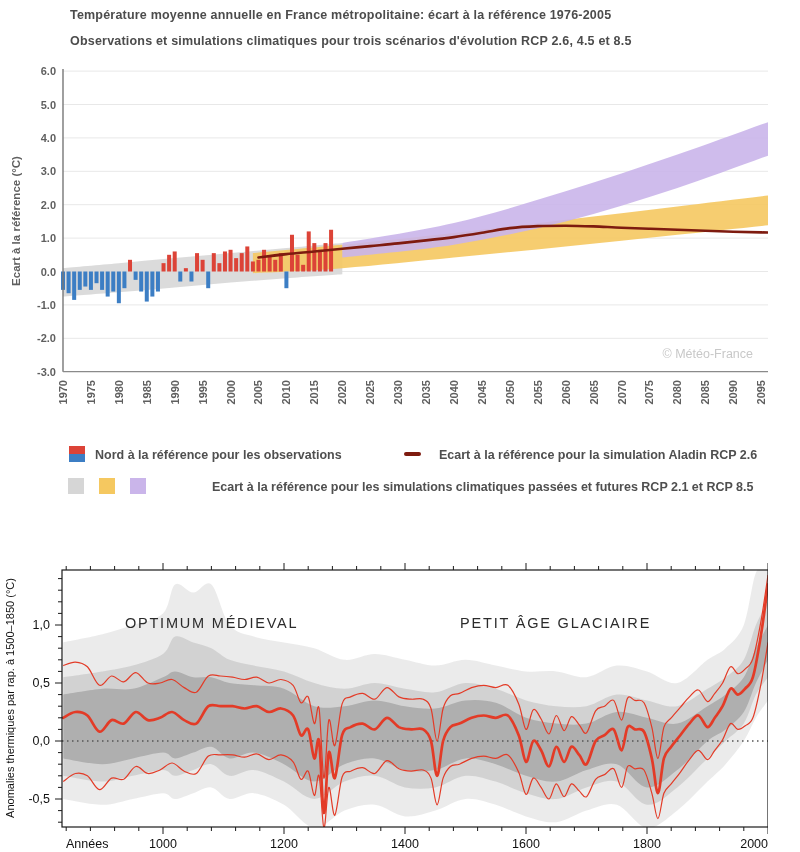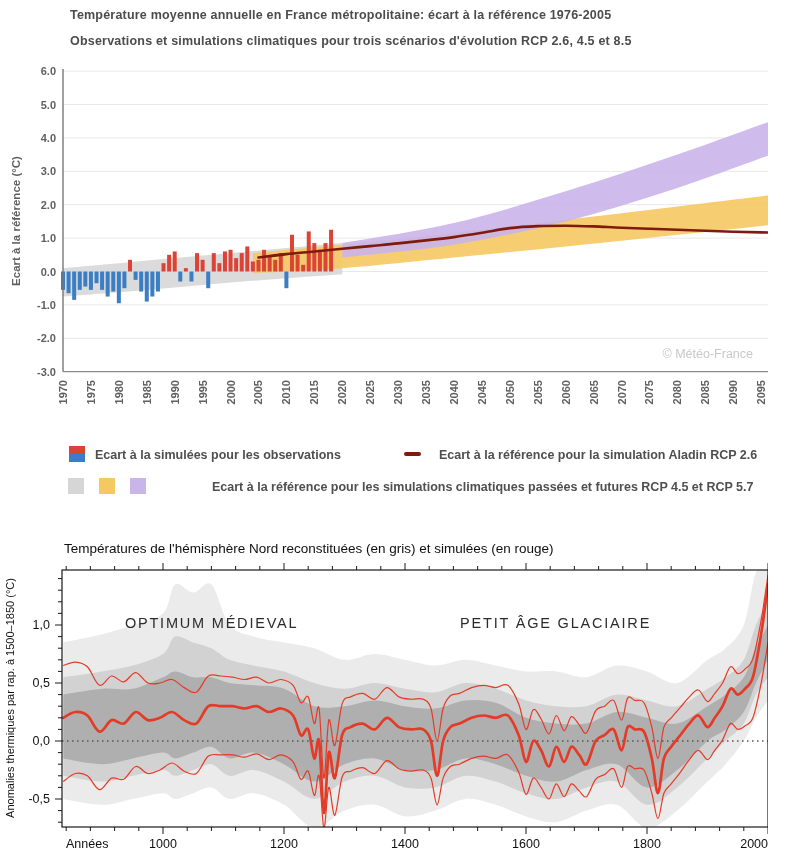--- a/index.html
+++ b/index.html
@@ -134,30 +134,29 @@
         <text x="737.2" y="322" text-anchor="end" transform="rotate(-90 737.2 322)">2090</text>
         <text x="765.125" y="322" text-anchor="end" transform="rotate(-90 765.125 322)">2095</text>
         <text x="793.05" y="322" text-anchor="end" transform="rotate(-90 793.05 322)">2100</text>
       </g>
       <text x="20" y="163" text-anchor="middle" font-size="11.5" font-weight="bold" fill="#5f5f5f" transform="rotate(-90 20 163)">Ecart à la référence (°C)</text>
       <text x="753" y="300" text-anchor="end" font-size="12.5" fill="#c8c8c8">© Météo-France</text>
     </svg>
 
   <div>
     <span class="leg-sw" style="left: 69px; top: 446px; background: linear-gradient(rgb(220, 67, 55) 0px, rgb(220, 67, 55) 50%, rgb(60, 126, 196) 50%, rgb(60, 126, 196) 100%);"></span>
-    <span class="leg-label" style="left:95px;top:448px;">Ecart à la simulées pour les observations</span>
+    <span class="leg-label" style="left:95px;top:448px;">Nord à la référence pour les observations</span>
     <span class="leg-dash" style="left: 404px; top: 452px; background: rgb(126, 27, 15);"></span>
     <span class="leg-label" style="left:427px;top:448px;margin-left:12px;">Ecart à la référence pour la simulation Aladin RCP 2.6</span>
     <span class="leg-sw" style="left: 68px; top: 478px; background: rgb(214, 214, 214);"></span>
     <span class="leg-sw" style="left: 99px; top: 478px; background: rgb(245, 200, 96);"></span>
     <span class="leg-sw" style="left: 130px; top: 478px; background: rgb(202, 181, 234);"></span>
-    <span class="leg-label" style="left:212px;top:480px;">Ecart à la référence pour les simulations climatiques passées et futures RCP 4.5 et RCP 5.7</span>
+    <span class="leg-label" style="left:212px;top:480px;">Ecart à la référence pour les simulations climatiques passées et futures RCP 2.1 et RCP 8.5</span>
   </div>
 
-  <div class="b-title">Températures de l'hémisphère Nord reconstituées (en gris) et simulées (en rouge)</div>
 
   <svg id="bottomChart" class="chart" width="800" height="292">
       <defs>
         <clipPath id="bclip">
           <rect x="62" y="10" width="706" height="257"></rect>
         </clipPath>
       </defs>
       <g clip-path="url(#bclip)">
         <g>
           <path d="M63.2,82.4C69.7,81.0 90.9,77.2 102.5,74.3C114.1,71.4 122.7,68.5 132.8,65.0C142.8,61.5 155.9,60.2 163.0,53.4C170.1,46.6 170.1,27.9 175.1,24.4C180.1,20.9 187.2,32.5 193.3,32.5C199.3,32.5 205.3,19.0 211.4,24.4C217.4,29.8 222.5,56.3 229.6,65.0C236.6,73.7 244.7,73.7 253.8,76.6C262.8,79.5 273.9,80.5 284.0,82.4C294.1,84.3 304.2,85.3 314.3,88.2C324.3,91.1 334.4,98.8 344.5,99.8C354.6,100.8 364.7,94.0 374.8,94.0C384.8,94.0 394.9,97.9 405.0,99.8C415.1,101.7 425.2,105.6 435.3,105.6C445.3,105.6 455.4,99.8 465.5,99.8C475.6,99.8 485.7,103.7 495.8,105.6C505.8,107.5 515.9,110.4 526.0,111.4C536.1,112.4 546.2,110.4 556.3,111.4C566.3,112.4 576.4,118.2 586.5,117.2C596.6,116.2 606.7,106.6 616.8,105.6C626.8,104.6 636.9,108.5 647.0,111.4C657.1,114.3 667.2,124.9 677.3,123.0C687.3,121.1 699.4,105.6 707.5,99.8C715.6,94.0 719.6,94.0 725.6,88.2C731.7,82.4 738.8,77.6 743.8,65.0C748.8,52.4 751.9,22.5 755.9,12.8C759.9,3.1 766.0,8.0 768.0,7.0L768.0,140.4C766.0,143.3 759.9,151.0 755.9,157.8C751.9,164.6 748.8,173.3 743.8,181.0C738.8,188.7 731.7,197.4 725.6,204.2C719.6,211.0 715.6,213.9 707.5,221.6C699.4,229.3 687.3,242.9 677.3,250.6C667.2,258.3 657.1,269.0 647.0,268.0C636.9,267.0 626.8,247.7 616.8,244.8C606.7,241.9 596.6,247.7 586.5,250.6C576.4,253.5 566.3,261.2 556.3,262.2C546.2,263.2 536.1,259.3 526.0,256.4C515.9,253.5 505.8,247.7 495.8,244.8C485.7,241.9 475.6,238.0 465.5,239.0C455.4,240.0 445.3,247.7 435.3,250.6C425.2,253.5 415.1,257.4 405.0,256.4C394.9,255.4 384.8,245.8 374.8,244.8C364.7,243.8 354.6,246.7 344.5,250.6C334.4,254.5 324.3,269.0 314.3,268.0C304.2,267.0 294.1,250.6 284.0,244.8C273.9,239.0 262.8,234.2 253.8,233.2C244.7,232.2 236.6,240.0 229.6,239.0C222.5,238.0 217.4,228.4 211.4,227.4C205.3,226.4 199.3,231.3 193.3,233.2C187.2,235.1 180.1,239.0 175.1,239.0C170.1,239.0 170.1,233.2 163.0,233.2C155.9,233.2 142.8,237.1 132.8,239.0C122.7,240.9 114.1,244.8 102.5,244.8C90.9,244.8 69.7,240.0 63.2,239.0Z" fill="#222222" opacity="0.09"></path>

